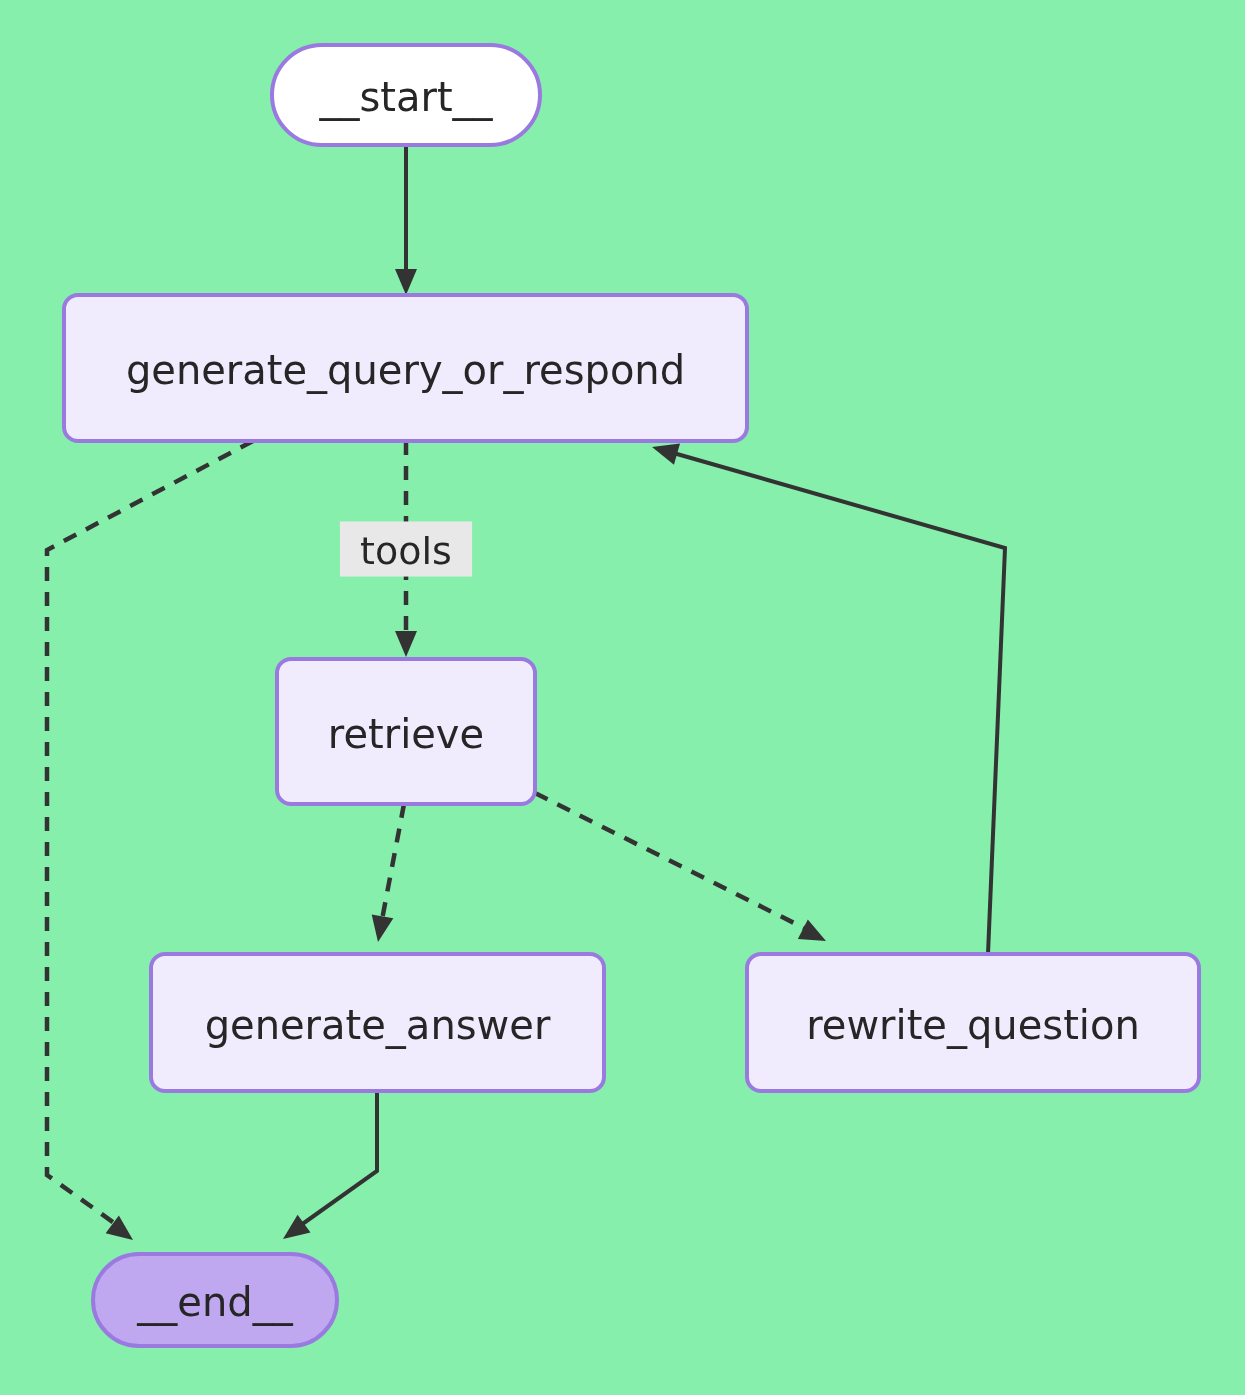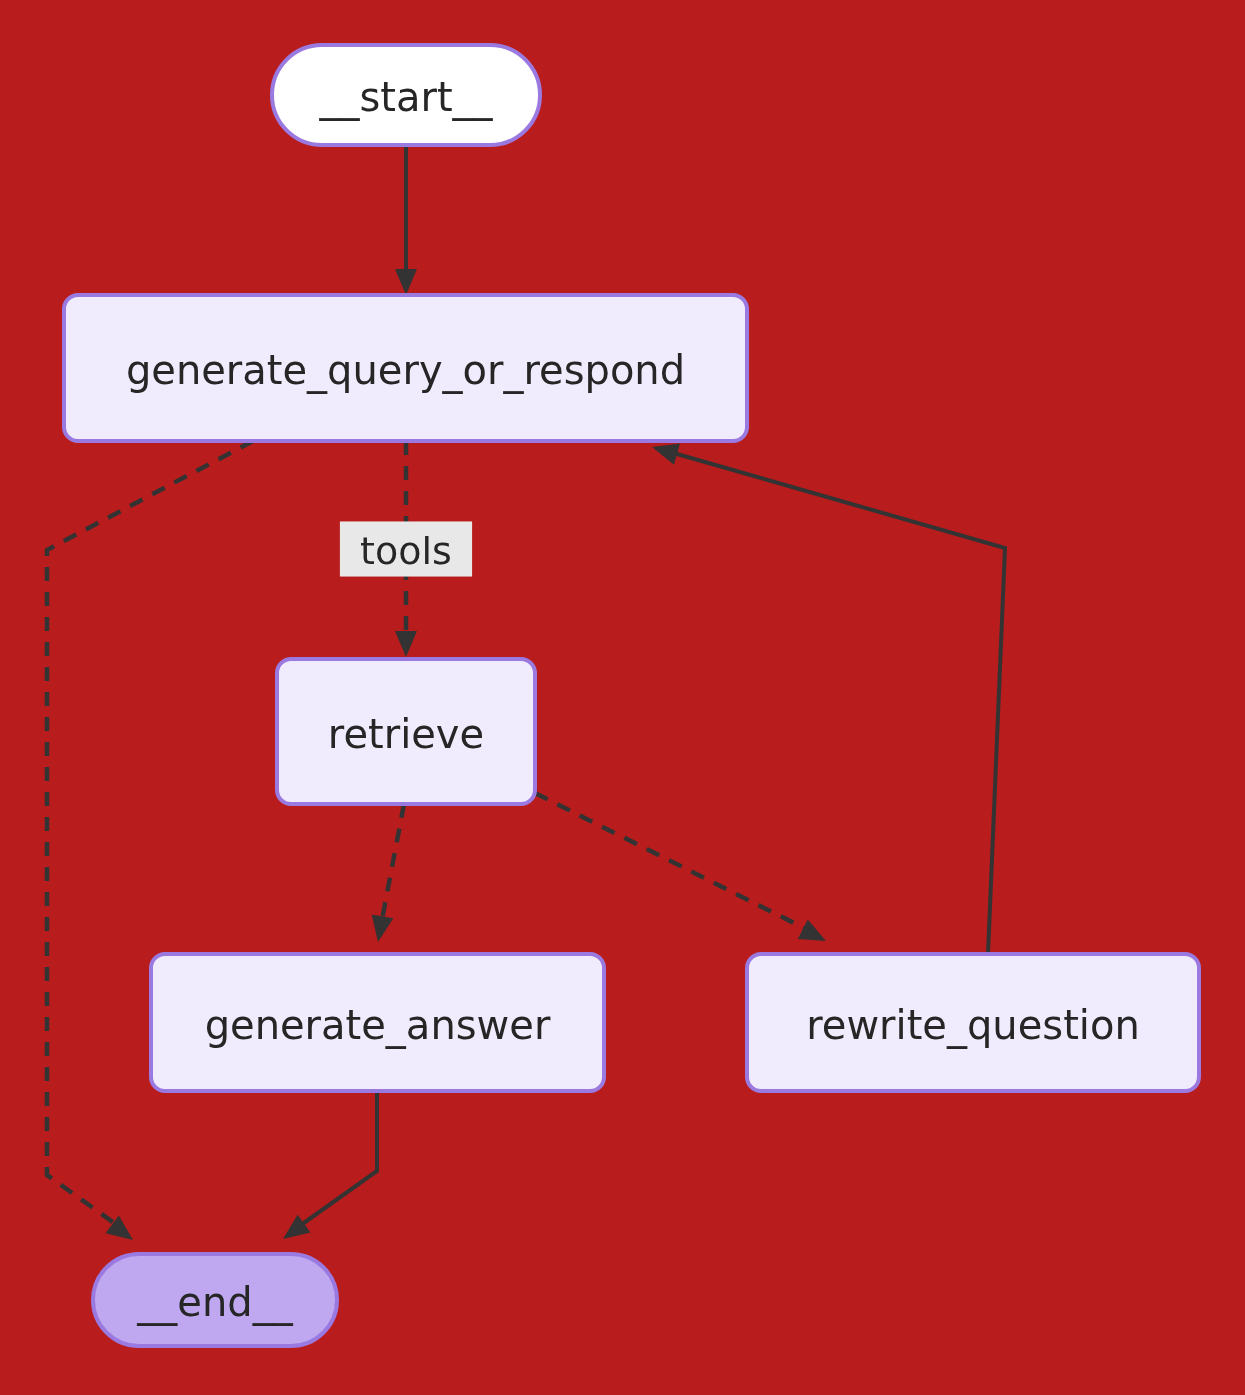--- a/index.html
+++ b/index.html
@@ -4,21 +4,21 @@
 <style>
   html, body {
     margin: 0;
     padding: 0;
     background: #ffffff;
   }
   #canvas {
     position: relative;
     width: 1245px;
     height: 1395px;
-    background: #b91c1c;
+    background: #86efac;
     font-family: "DejaVu Sans", sans-serif;
   }
   svg#graph {
     position: absolute;
     inset: 0;
     width: 1245px;
     height: 1395px;
     display: block;
   }
   .node-rect {

